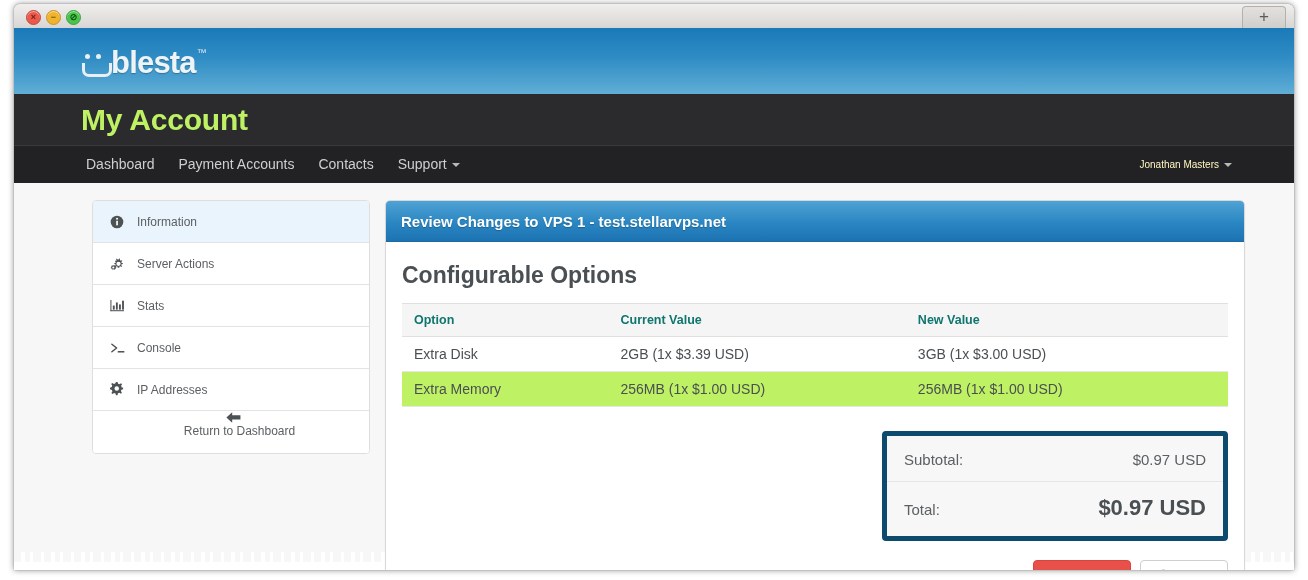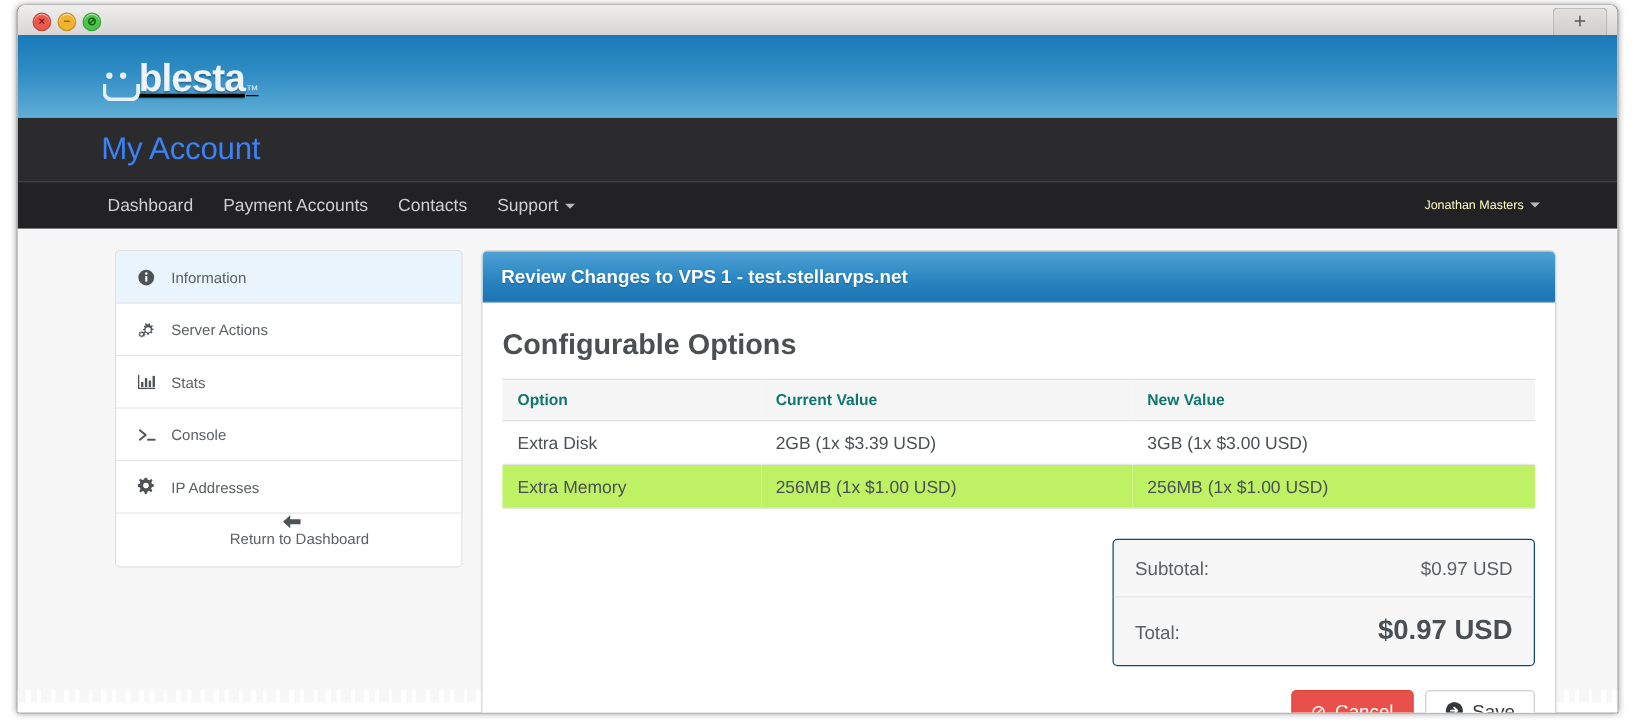--- a/index.html
+++ b/index.html
@@ -88,23 +88,22 @@
   .brandbar {
     height: 66px;
     background: linear-gradient(to bottom, #1a7ab8 0%, #2f8cc4 45%, #60aed6 100%);
     position: relative;
   }
   .logo {
     position: absolute;
     left: 67px;
     top: 18px;
     display: flex;
-    align-items: flex-end;
+    align-items: flex-start;
     height: 34px;
-    text-decoration: underline;
   }
   .logo-mark {
     position: relative;
     width: 28px;
     height: 24px;
     margin-top: 6px;
     margin-right: 2px;
   }
   .logo-mark .eye {
     position: absolute;
@@ -143,23 +142,23 @@
 
   
   .titleband {
     height: 51px;
     background: #2b2b2d;
     display: flex;
     align-items: center;
   }
   .titleband h1 {
     margin: 0 0 0 67px;
-    font-size: 25px;
-    font-weight: normal;
-    color: #3b82f6;
+    font-size: 30px;
+    font-weight: bold;
+    color: #bef264;
     letter-spacing: -0.2px;
   }
 
   
   .navbar {
     height: 37px;
     background: #222224;
     border-top: 1px solid #3a3a3c;
     display: flex;
     align-items: center;
@@ -301,21 +300,21 @@
   .col3 { width: 39%; }
 
   .totals-wrap {
     display: flex;
     justify-content: flex-end;
     margin-top: 24px;
   }
   .totals {
     width: 336px;
     background: #f7f7f7;
-    border: 1px solid #0c4a6e;
+    border: 5px solid #0c4a6e;
     border-radius: 4px;
     padding: 2px 0;
   }
   .trow {
     display: flex;
     justify-content: space-between;
     align-items: baseline;
     padding: 13px 17px;
   }
   .trow + .trow { border-top: 1px solid #e6e6e6; }

